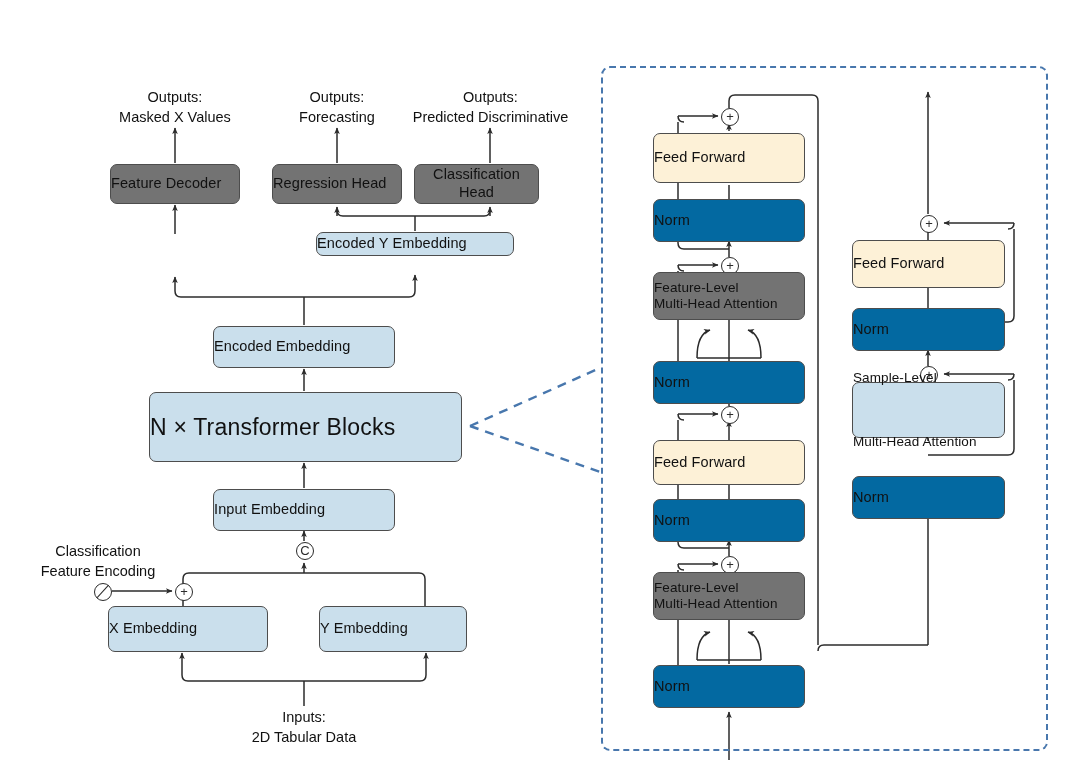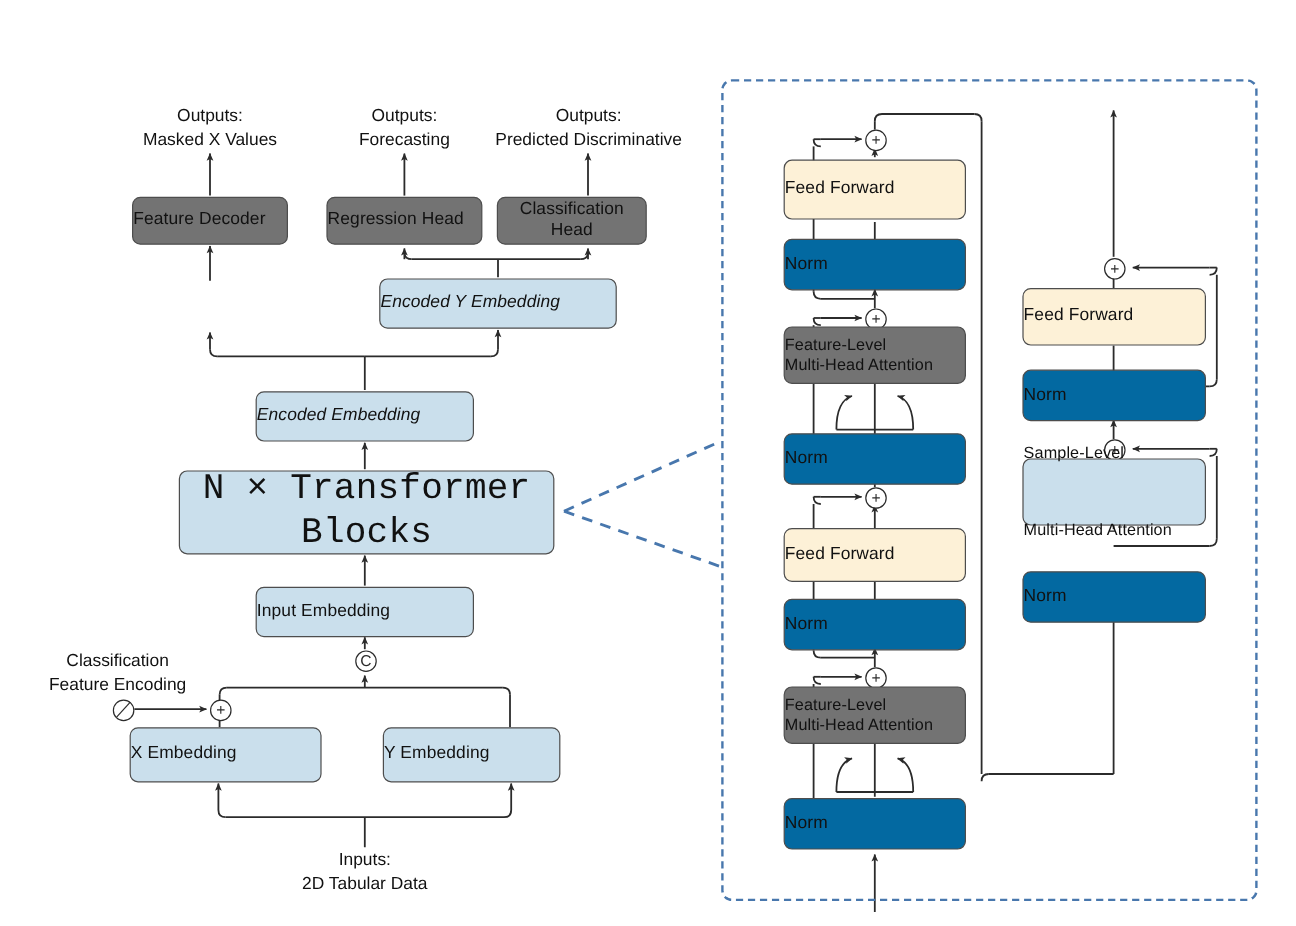--- a/index.html
+++ b/index.html
@@ -12,21 +12,21 @@
     border:1.3px solid #4d4d4d;border-radius:7px;
     display:flex;flex-direction:column;align-items:flex-start;justify-content:center;
     text-align:center;color:#111;line-height:1.22;
     font-size:14.5px;letter-spacing:.1px;
     box-shadow:0 0 0 0 rgba(0,0,0,0);
   }
   .blue{background:#cadfec;}
   .green{background:#737373;}
   .yellow{background:#fdf1d7;}
   .white{background:#0369a1;}
-  .big{font-size:30px;letter-spacing:.2px;font-family:Liberation Mono, monospace;}
+  .big{font-size:23px;letter-spacing:.2px;}
   .sm{font-size:13.5px;}
   .node .l2{display:block;}
 
   .cap{
     position:absolute;text-align:center;color:#111;
     font-size:14.5px;line-height:1.35;white-space:nowrap;
   }
 
   .op{
     position:absolute;width:16px;height:16px;border-radius:50%;
@@ -229,25 +229,25 @@
   <div class="node green" style="left:110px;top:164px;width:130px;height:40px;">
     <span>Feature Decoder</span>
   </div>
   <div class="node green" style="left:272px;top:164px;width:130px;height:40px;">
     <span>Regression Head</span>
   </div>
   <div class="node green" style="left:414px;top:164px;width:125px;height:40px;">
     <span>Classification Head</span>
   </div>
 
-  <div class="node blue" style="left:316px;top:232px;width:198px;height:42px;font-style:italic;">
+  <div class="node blue" style="left:316px;top:232px;width:198px;height:24px;">
     <span>Encoded Y Embedding</span>
   </div>
 
-  <div class="node blue" style="left:213px;top:326px;width:182px;height:42px;font-style:italic;">
+  <div class="node blue" style="left:213px;top:326px;width:182px;height:42px;">
     <span>Encoded Embedding</span>
   </div>
 
   <div class="node blue big" style="left:149px;top:392px;width:313px;height:70px;">
     <span>N × Transformer Blocks</span>
   </div>
 
   <div class="node blue" style="left:213px;top:489px;width:182px;height:42px;">
     <span>Input Embedding</span>
   </div>

